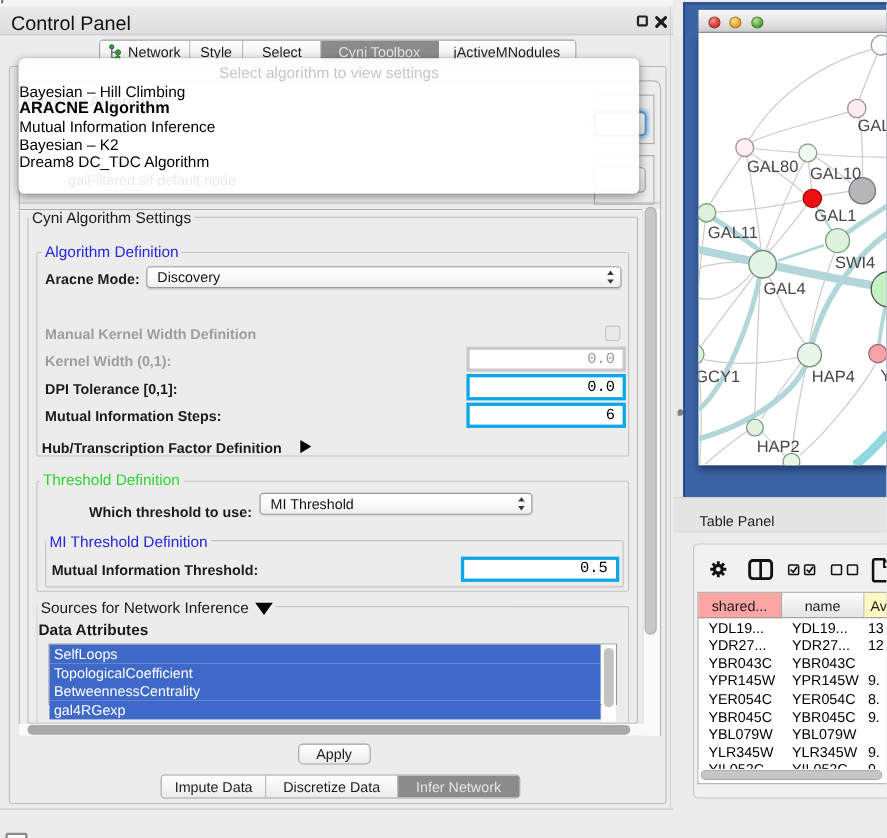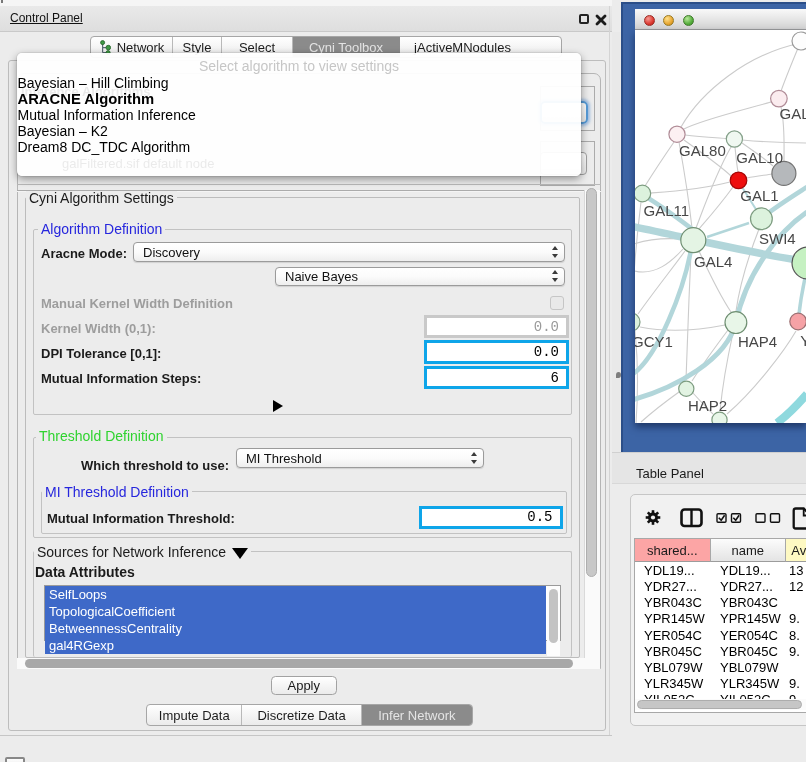--- a/index.html
+++ b/index.html
@@ -5,21 +5,21 @@
 * { margin:0; padding:0; box-sizing:border-box; }
 html,body { width:806px; height:762px; overflow:hidden; background:#ececec;
   font-family:"Liberation Sans", sans-serif; font-size:13px; color:#1b1b1b; }
 .abs { position:absolute; }
 #root { position:relative; width:806px; height:762px; }
 
 
 #topstrip { left:0; top:0; width:612px; height:6px; background:#f5f5f5; }
 #titlebar { left:0; top:6px; width:612px; height:26px; background:linear-gradient(#e9e9e9,#dedede);
   border-bottom:1px solid #c9c9c9; }
-#titlebar .t { position:absolute; left:10px; top:5px; font-size:12px; color:#111;text-decoration:underline; }
+#titlebar .t { position:absolute; left:10px; top:5px; font-size:18px; color:#111; }
 #floatbtn { left:579px; top:14px; width:10px; height:10px; border:2px solid #222; border-radius:2px; }
 
 
 
 .seg { display:flex; border:1px solid #a6a6a6; border-radius:4px;
   background:linear-gradient(#ffffff,#ebebeb); overflow:hidden; height:22px; }
 .seg .s { display:flex; align-items:center; justify-content:center; height:100%;
   border-right:1px solid #b9b9b9; color:#1c1c1c; }
 .seg .s:last-child { border-right:none; }
 .seg .sel { background:#8b8b8b; color:#e4e4e4; border-right-color:#8b8b8b; }
@@ -99,21 +99,21 @@
       <span class="t">Control Panel</span>
     </div>
   <div class="abs" id="floatbtn"></div>
   <svg class="abs" style="left:595px;top:14px;" width="12" height="12" viewBox="0 0 12 12">
       <g stroke="#1a1a1a" stroke-width="2.8" stroke-linecap="round">
         <line x1="2" y1="2" x2="10" y2="10"></line>
         <line x1="10" y1="2" x2="2" y2="10"></line>
       </g>
     </svg>
 
-  <div class="abs seg" style="left:90px;top:36px;width:472px;align-items:flex-end;">
+  <div class="abs seg" style="left:90px;top:36px;width:434px;align-items:flex-end;">
     <div class="s" style="width:82px;"><svg width="12" height="15" viewBox="0 0 12 15" style="margin-right:6px;">
           <path d="M3.6 4 V12.6 M3.6 7.6 H7.4 M3.6 12.6 H7.4" stroke="#5a6c74" stroke-width="1.2" fill="none"></path>
           <circle cx="3.6" cy="2.6" r="2" fill="#3f9b45" stroke="#2a682f" stroke-width="0.9"></circle>
           <circle cx="9.3" cy="7.6" r="2.3" fill="#3f9b45" stroke="#2a682f" stroke-width="0.9"></circle>
           <circle cx="9.1" cy="12.6" r="2" fill="#3f9b45" stroke="#2a682f" stroke-width="0.9"></circle>
         </svg>Network</div>
     <div class="s" style="width:49px;">Style</div>
     <div class="s" style="width:71px;">Select</div>
     <div class="s sel" style="width:107px;">Cyni Toolbox</div>
     <div class="s" style="width:125px;">jActiveMNodules</div>
@@ -141,37 +141,34 @@
 
   <div class="abs grp" style="left:33px;top:229px;width:539px;height:186px;"></div>
   <div class="abs grplabel" style="left:38px;top:222px;color:#2626dd;">Algorithm Definition</div>
 
   <div class="abs lbl" style="left:41px;top:246px;">Aracne Mode:</div>
   <div class="combo" style="left:133px;top:242px;width:432px;height:19.5px;">
       <span class="txt">Discovery</span>
       <span class="arrs"></span>
     </div>
 
-  <div class="combo" style="left:275px;top:266.5px;width:290px;height:19.5px;">
-      <span class="txt">Naive Bayes</span>
-      <span class="arrs"></span>
-    </div>
 
   <div class="abs lbl gray" style="left:41px;top:296px;">Manual Kernel Width Definition</div>
   <div class="abs" style="left:550px;top:296px;width:14px;height:14px;background:#e9e9e9;border:1px solid #c6c6c6;border-radius:3px;"></div>
 
   <div class="abs lbl gray" style="left:41px;top:321px;">Kernel Width (0,1):</div>
   <div class="fld dis" style="left:424px;top:315px;width:145px;height:23px;">0.0</div>
 
   <div class="abs lbl" style="left:41px;top:346px;">DPI Tolerance [0,1]:</div>
   <div class="fld" style="left:424px;top:340px;width:145px;height:24px;">0.0</div>
 
   <div class="abs lbl" style="left:41px;top:371px;">Mutual Information Steps:</div>
   <div class="fld" style="left:424px;top:366px;width:145px;height:23px;">6</div>
 
+  <div class="abs lbl" style="left:38px;top:400px;">Hub/Transcription Factor Definition</div>
   <div class="abs" style="left:273px;top:400px;width:0;height:0;border-top:6.5px solid transparent;border-bottom:6.5px solid transparent;border-left:10px solid #000;"></div>
 
   <div class="abs grp" style="left:33px;top:437px;width:539px;height:101px;"></div>
   <div class="abs grplabel" style="left:36px;top:429px;color:#2fd32f;">Threshold Definition</div>
 
   <div class="abs lbl" style="left:81px;top:458px;">Which threshold to use:</div>
   <div class="combo" style="left:236px;top:448px;width:248px;height:20px;">
       <span class="txt">MI Threshold</span>
       <span class="arrs"></span>
     </div>

